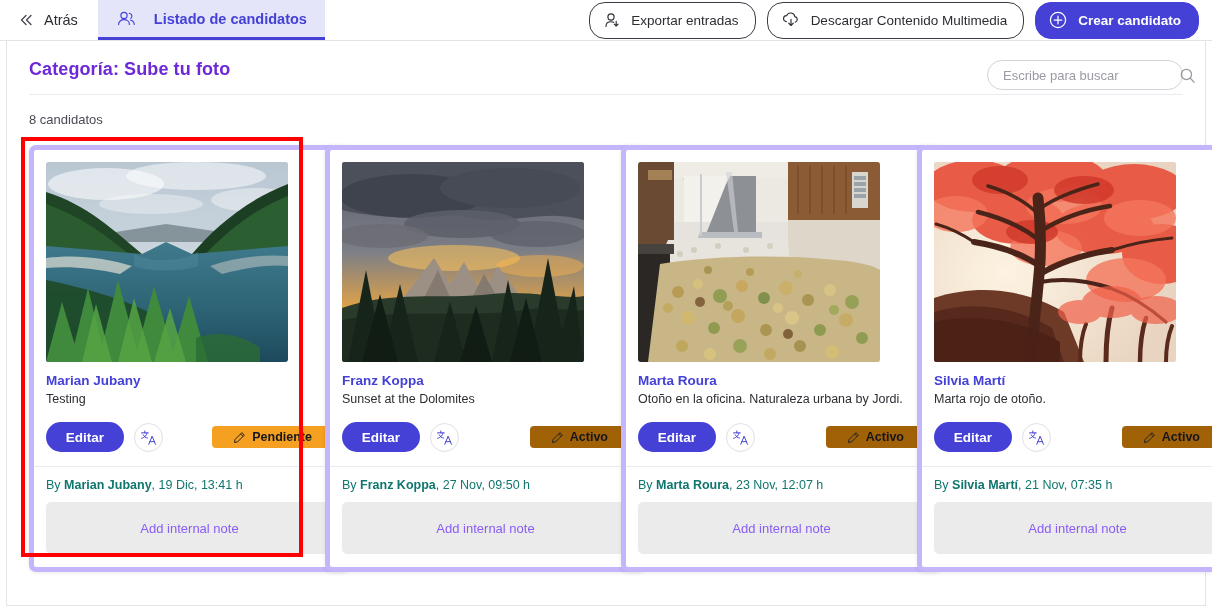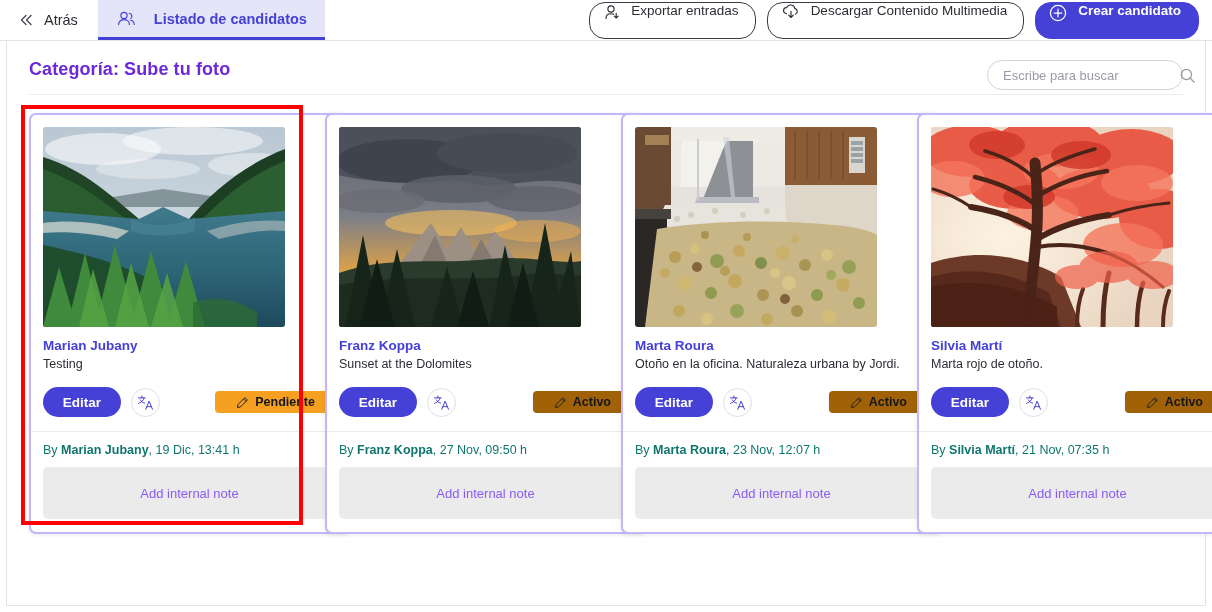--- a/index.html
+++ b/index.html
@@ -36,21 +36,21 @@
     font-size: 14.5px;
     font-weight: bold;
     cursor: pointer;
   }
   .topbar-actions {
     margin-left: auto;
     display: flex; align-items: center; gap: 11px;
     padding-right: 13px;
   }
   .pill {
-    display: flex; gap: 10px;
+    display: flex; align-items: center; gap: 10px;
     height: 37px;
     padding: 0 16px 0 13px;
     border: 1px solid #3b3b45;
     border-radius: 16px;
     background: #fff;
     color: #2c2c33;
     font-size: 13.5px;
     cursor: pointer;
     white-space: nowrap;
   }
@@ -110,21 +110,21 @@
   
   .grid {
     display: flex;
     gap: 30px;
     padding: 18px 22px 0 22px;
   }
   .card-slot { position: relative; width: 266px; }
   .card {
     width: 321px;
     background: #fff;
-    border: 2px solid #c4b5fd;
+    border: 5px solid #c4b5fd;
     border-radius: 7px;
     box-shadow: 0 1px 4px rgba(0,0,0,.09);
     overflow: hidden;
   }
   .card-body { padding: 12px 12px 0 12px; }
   .thumb {
     width: 242px; height: 200px;
     border-radius: 3px;
     overflow: hidden;
     position: relative;
@@ -287,20 +287,21 @@
   <div class="search-wrap">
     <input type="text" placeholder="Escribe para buscar" style="">
     <span>
       <svg class="icon" width="17" height="17" viewBox="0 0 17 17" fill="none">
         <circle cx="7.4" cy="7.4" r="5.1" stroke="#9a9aa4" stroke-width="1.25"></circle>
         <path d="M11.3 11.3 L15.2 15.2" stroke="#9a9aa4" stroke-width="1.25" stroke-linecap="round"></path>
       </svg>
     </span>
   </div>
 
+  <div class="count">8 candidatos</div>
 
   <div class="grid">
 
     <div class="card-slot">
       <div class="card">
         <div class="card-body">
           <div class="thumb">
             <svg viewBox="0 0 242 200" preserveAspectRatio="none">
               <defs>
                 <linearGradient id="sky1" x1="0" y1="0" x2="0" y2="1">

